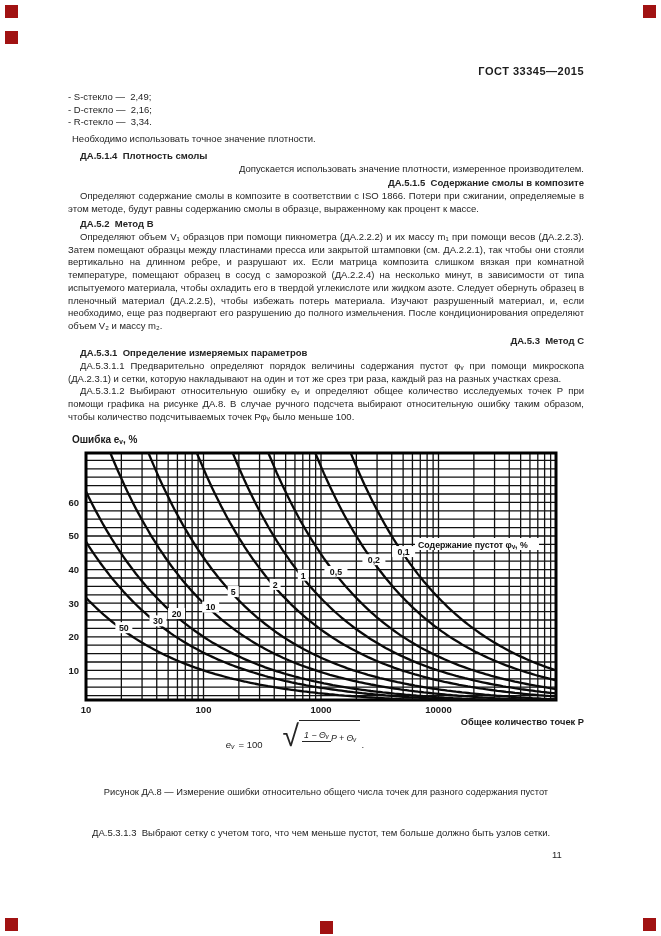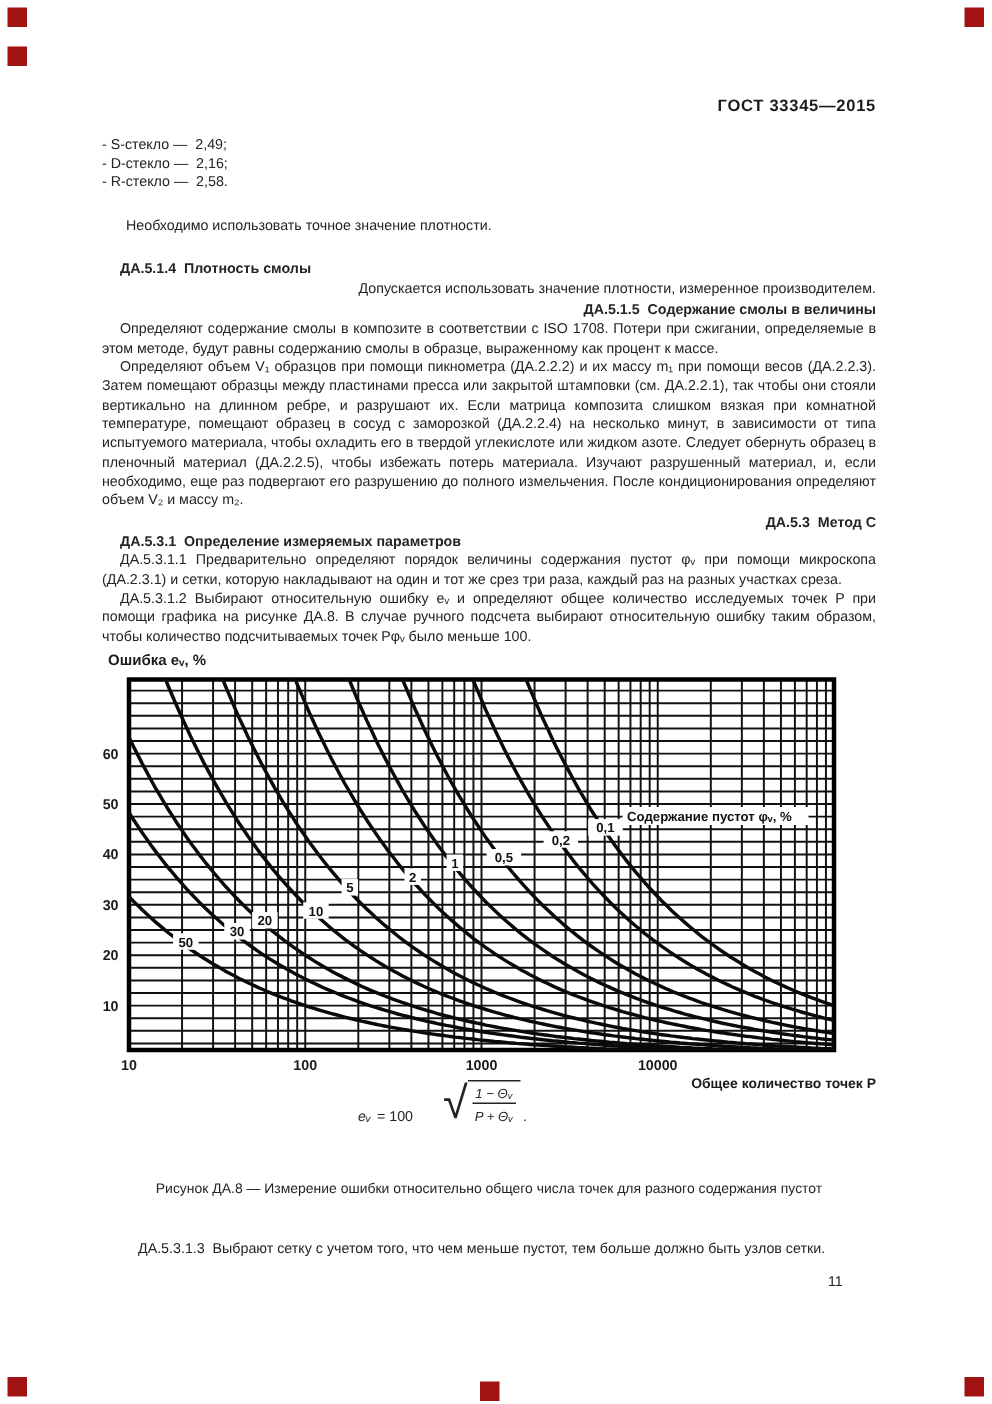--- a/index.html
+++ b/index.html
@@ -10,36 +10,36 @@
   .marker{position:absolute;width:13px;height:13px;background:#a11212;}
   .header{
     position:absolute;top:65px;right:77px;font-size:11px;font-weight:bold;
     letter-spacing:0.5px;color:#1c1c1c;
   }
   .content{
     position:absolute;top:91px;left:68px;width:516px;
     font-size:9.5px;line-height:12.7px;color:#242424;
   }
   .glass{white-space:pre-wrap;}
-  .note{margin:16px;}
+  .note{margin:4px;}
   .head{font-weight:bold;padding-left:12px;white-space:pre-wrap;}
   .mt1{margin-top:1px;} .mt2{margin-top:2px;text-align:right;} .mt3{margin-top:3px;}
   .para{margin:0;text-align:justify;text-indent:12px;}
   .para-flush{margin:0;}
   .chart-svg{position:absolute;left:0;top:0;width:661px;height:936px;}
   .formula{
     position:absolute;top:720px;left:0;width:590px;display:flex;justify-content:center;
     align-items:flex-end;font-size:9.5px;color:#242424;
   }
   .formula .lhs{font-style:italic;margin-right:4px;}
   .formula .coeff{margin-right:20px;}
   .sqrt{display:inline-flex;align-items:stretch;}
   .radical{font-size:30px;line-height:30px;font-weight:400;transform:translateY(1px);}
   .frac{
-    display:inline-flex;flex-direction:column;align-items:center;justify-content:center;
+    display:inline-flex;flex-direction:row;align-items:center;justify-content:center;
     border-top:1.3px solid #242424;padding:1px 3px 0 3px;font-size:8.8px;font-style:italic;
   }
   .frac .num{border-bottom:1px solid #242424;padding:0 2px 1px 2px;line-height:10px;}
   .frac .den{padding-top:3px;line-height:10px;}
   .period{margin-left:2px;}
   .caption{
     position:absolute;top:787px;left:68px;width:516px;text-align:center;
     font-size:9.3px;color:#242424;
   }
   .p5313{
@@ -56,26 +56,27 @@
 <div class="marker" style="left:643px;top:5px;"></div>
 <div class="marker" style="left:5px;top:918px;"></div>
 <div class="marker" style="left:320px;top:921px;"></div>
 <div class="marker" style="left:643px;top:918px;"></div>
 
 <div class="header">ГОСТ 33345—2015</div>
 
 <div class="content">
   <div class="glass">- S-стекло —  2,49;</div>
   <div class="glass">- D-стекло —  2,16;</div>
-  <div class="glass">- R-стекло —  2,58.</div>
+  <div class="glass">- R-стекло —  3,34.</div>
   <div class="note">Необходимо использовать точное значение плотности.</div>
   <div class="head mt3">ДА.5.1.4  Плотность смолы</div>
   <div class="para-flush mt2">Допускается использовать значение плотности, измеренное производителем.</div>
-  <div class="head mt2">ДА.5.1.5  Содержание смолы в величины</div>
-  <div class="para mt1">Определяют содержание смолы в композите в соответствии с ISO 1708. Потери при сжигании, определяемые в этом методе, будут равны содержанию смолы в образце, выраженному как процент к массе.</div>
+  <div class="head mt2">ДА.5.1.5  Содержание смолы в композите</div>
+  <div class="para mt1">Определяют содержание смолы в композите в соответствии с ISO 1866. Потери при сжигании, определяемые в этом методе, будут равны содержанию смолы в образце, выраженному как процент к массе.</div>
+  <div class="head mt3">ДА.5.2  Метод В</div>
   <div class="para mt1">Определяют объем V₁ образцов при помощи пикнометра (ДА.2.2.2) и их массу m₁ при помощи весов (ДА.2.2.3). Затем помещают образцы между пластинами пресса или закрытой штамповки (см. ДА.2.2.1), так чтобы они стояли вертикально на длинном ребре, и разрушают их. Если матрица композита слишком вязкая при комнатной температуре, помещают образец в сосуд с заморозкой (ДА.2.2.4) на несколько минут, в зависимости от типа испытуемого материала, чтобы охладить его в твердой углекислоте или жидком азоте. Следует обернуть образец в пленочный материал (ДА.2.2.5), чтобы избежать потерь материала. Изучают разрушенный материал, и, если необходимо, еще раз подвергают его разрушению до полного измельчения. После кондиционирования определяют объем V₂ и массу m₂.</div>
   <div class="head mt2">ДА.5.3  Метод С</div>
   <div class="head">ДА.5.3.1  Определение измеряемых параметров</div>
   <div class="para mt1">ДА.5.3.1.1  Предварительно определяют порядок величины содержания пустот φᵥ при помощи микроскопа (ДА.2.3.1) и сетки, которую накладывают на один и тот же срез три раза, каждый раз на разных участках среза.</div>
   <div class="para">ДА.5.3.1.2  Выбирают относительную ошибку eᵥ и определяют общее количество исследуемых точек P при помощи графика на рисунке ДА.8. В случае ручного подсчета выбирают относительную ошибку таким образом, чтобы количество подсчитываемых точек Pφᵥ было меньше 100.</div>
 </div>
 
 <svg id="chart-svg" class="chart-svg" viewBox="0 0 661 936">
     <defs>
       <clipPath id="plot-clip">

